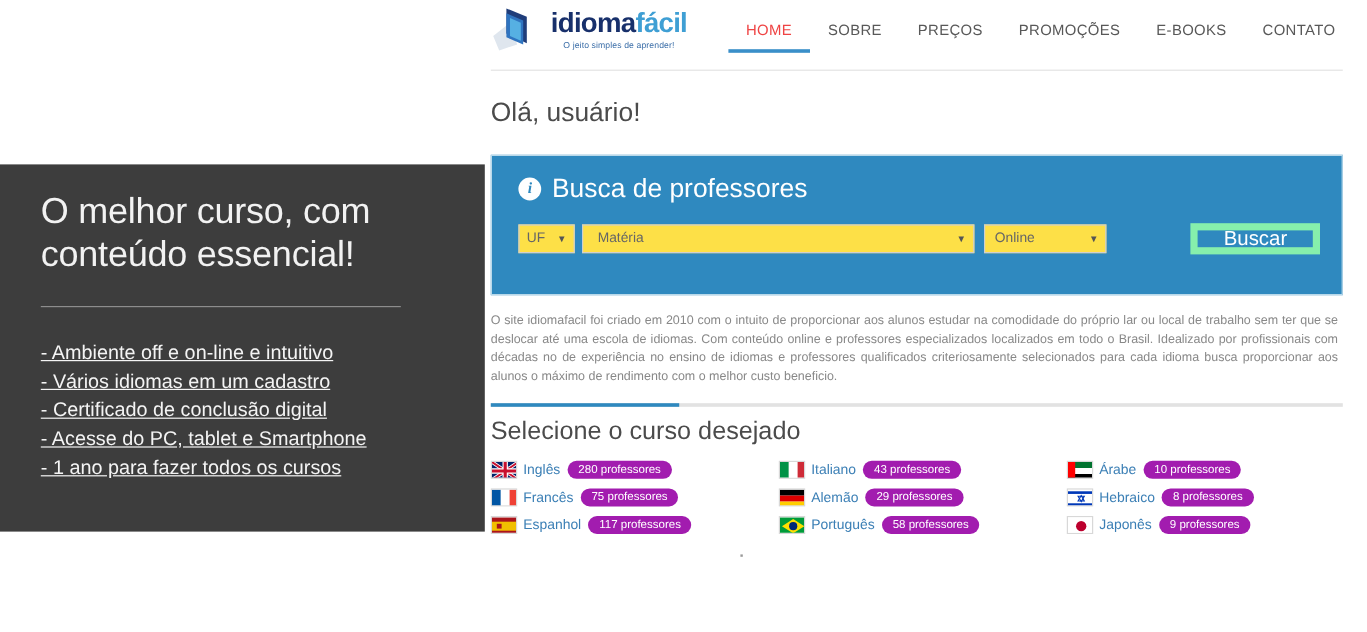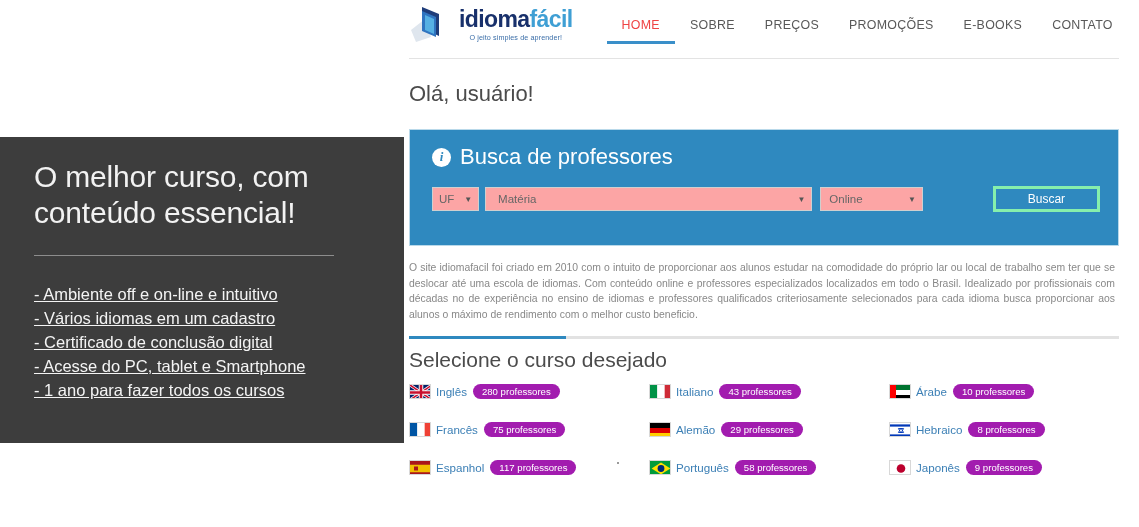--- a/index.html
+++ b/index.html
@@ -132,21 +132,21 @@
     display: flex;
     align-items: center;
     justify-content: center;
     margin-right: 9px;
     font-family: "Liberation Serif", serif;
     flex: none;
   }
   .search-row { display: flex; align-items: center; }
   .sel {
     height: 24px;
-    background: #fca5a5;
+    background: #fde047;
     border: 1px solid #cfcfcf;
     font-size: 11.5px;
     color: #666666;
     display: flex;
     align-items: center;
     padding: 0 6px;
     cursor: pointer;
     position: relative;
   }
   .sel .caret {
@@ -155,23 +155,23 @@
     color: #555;
     padding-left: 8px;
   }
   .sel-uf { width: 50px; }
   .sel-materia { width: 354px; margin-left: 6px; padding-left: 12px; }
   .sel-online { width: 110px; margin-left: 8px; padding-left: 8px; }
   .btn-buscar {
     width: 116px; height: 26px;
     margin-left: 70px;
     background: #2f89bf;
-    border: 3px solid #86efac;
+    border: 6px solid #86efac;
     color: #ffffff;
-    font-size: 12px;
+    font-size: 17px;
     display: flex;
     align-items: center;
     justify-content: center;
     cursor: pointer;
   }
 
   
   .intro {
     margin-top: 14px;
     width: 710px;
@@ -200,21 +200,21 @@
     font-size: 21px;
     color: #4b4b4b;
     font-weight: 400;
   }
 
   
   .courses {
     margin-top: 12px;
     display: grid;
     grid-template-columns: 240px 240px 230px;
-    row-gap: 23px;
+    row-gap: 8px;
   }
   .course {
     display: flex;
     align-items: center;
     cursor: pointer;
     font-size: 11.5px;
   }
   .flag {
     width: 22px; height: 15px;
     flex: none;

